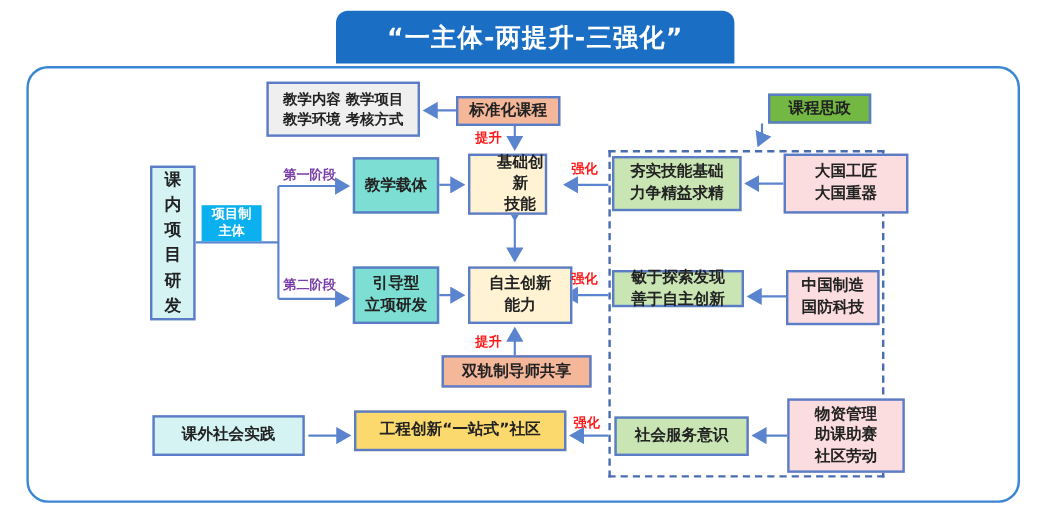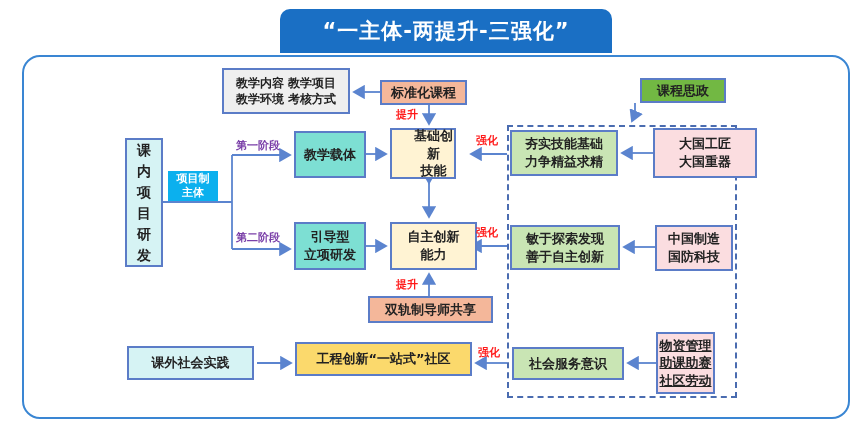--- a/index.html
+++ b/index.html
@@ -96,29 +96,29 @@
 立项研发</div>
 
 <div class="box cream" style="left:390px;top:128px;width:66px;height:51px;padding-left:21px;">基础创新
 技能</div>
 <div class="box cream" style="left:390px;top:222px;width:87px;height:48px;">自主创新
 能力</div>
 <div class="box salmon" style="left:368px;top:296px;width:125px;height:27px;">双轨制导师共享</div>
 
 <div class="box green-light" style="left:510px;top:130px;width:108px;height:46px;">夯实技能基础
 力争精益求精</div>
-<div class="box green-light" style="left:510px;top:225px;width:110px;height:45px;">敏于探索发现
+<div class="box green-light" style="left:510px;top:225px;width:110px;height:31px;">敏于探索发现
 善于自主创新</div>
 <div class="box green-light" style="left:512px;top:347px;width:112px;height:33px;">社会服务意识</div>
 
 <div class="box pink" style="left:653px;top:128px;width:104px;height:50px;">大国工匠
 大国重器</div>
 <div class="box pink" style="left:655px;top:225px;width:78px;height:46px;">中国制造
 国防科技</div>
-<div class="box pink" style="left:656px;top:332px;width:59px;height:62px;text-decoration:underline;">物资管理
+<div class="box pink" style="left:656px;top:332px;width:98px;height:62px;">物资管理
 助课助赛
 社区劳动</div>
 
 <div class="box cyan-light" style="left:127px;top:346px;width:127px;height:34px;">课外社会实践</div>
 <div class="box yellow" style="left:295px;top:342px;width:177px;height:34px;">工程创新“一站式”社区</div>
 
 <span class="lbl-purple" style="left:236px;top:138px;">第一阶段</span>
 <span class="lbl-purple" style="left:236px;top:230px;">第二阶段</span>
 <span class="lbl-red" style="left:396px;top:107px;">提升</span>
 <span class="lbl-red" style="left:396px;top:277px;">提升</span>

